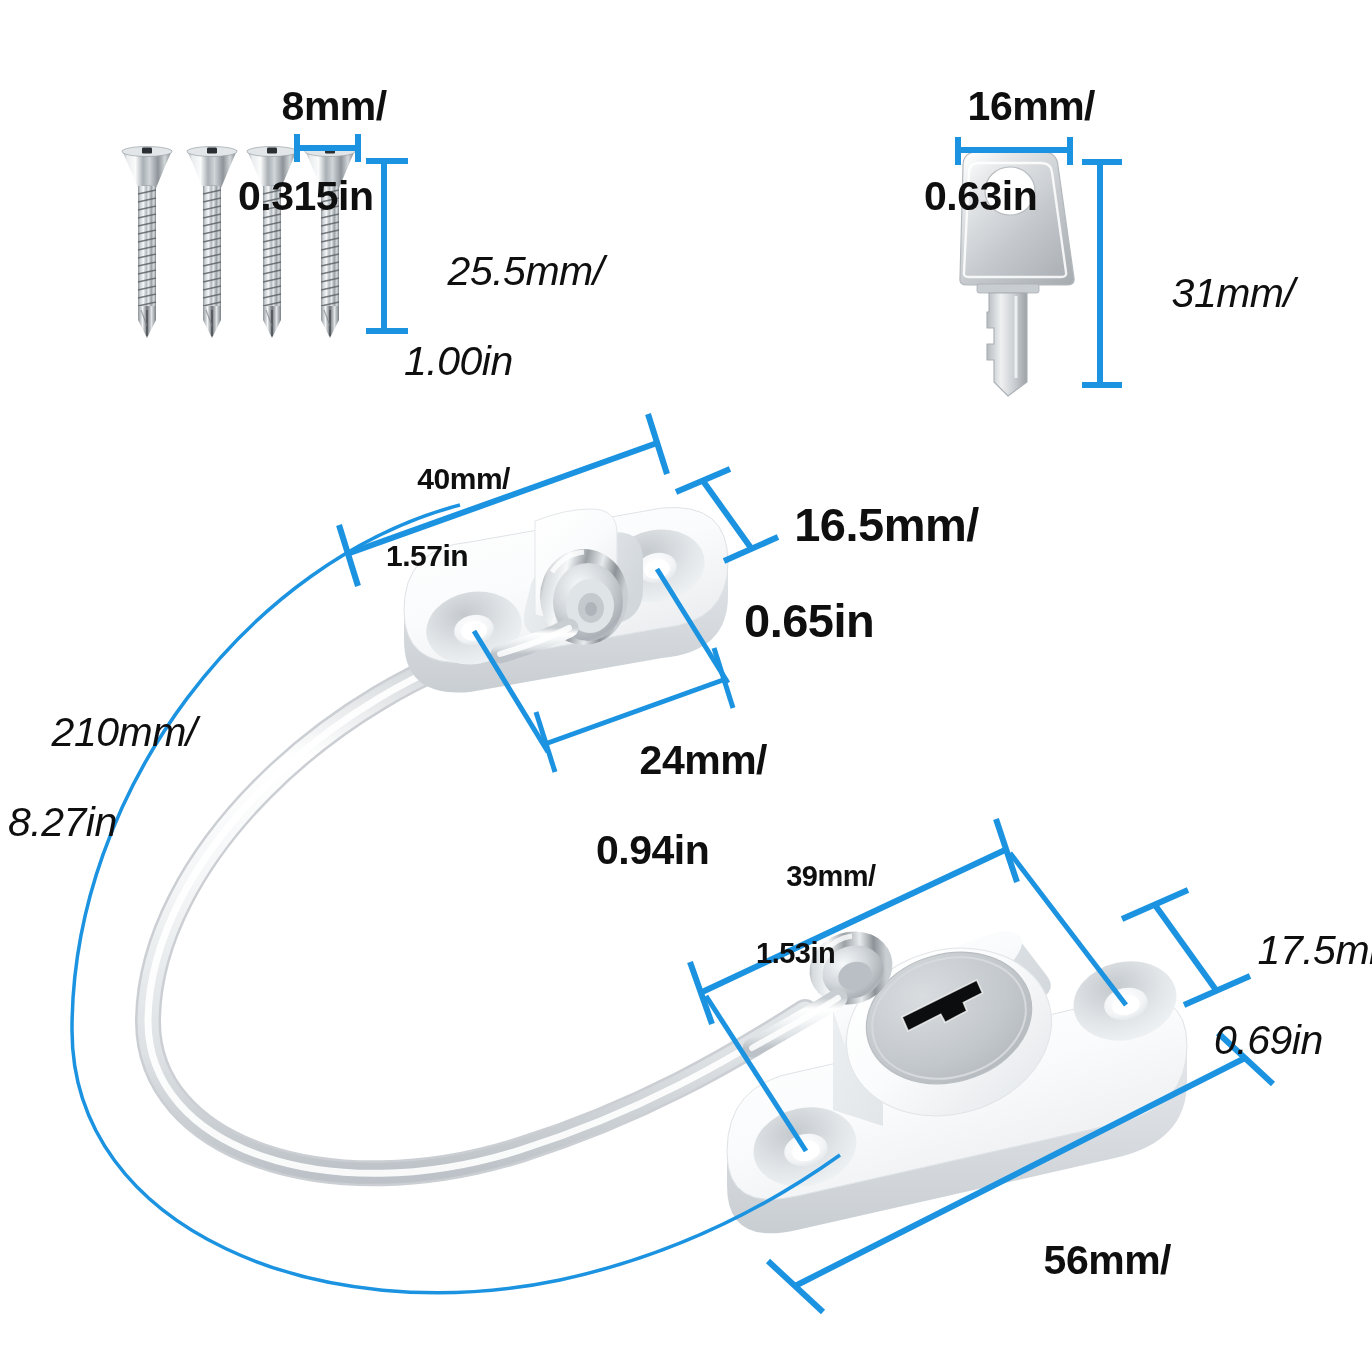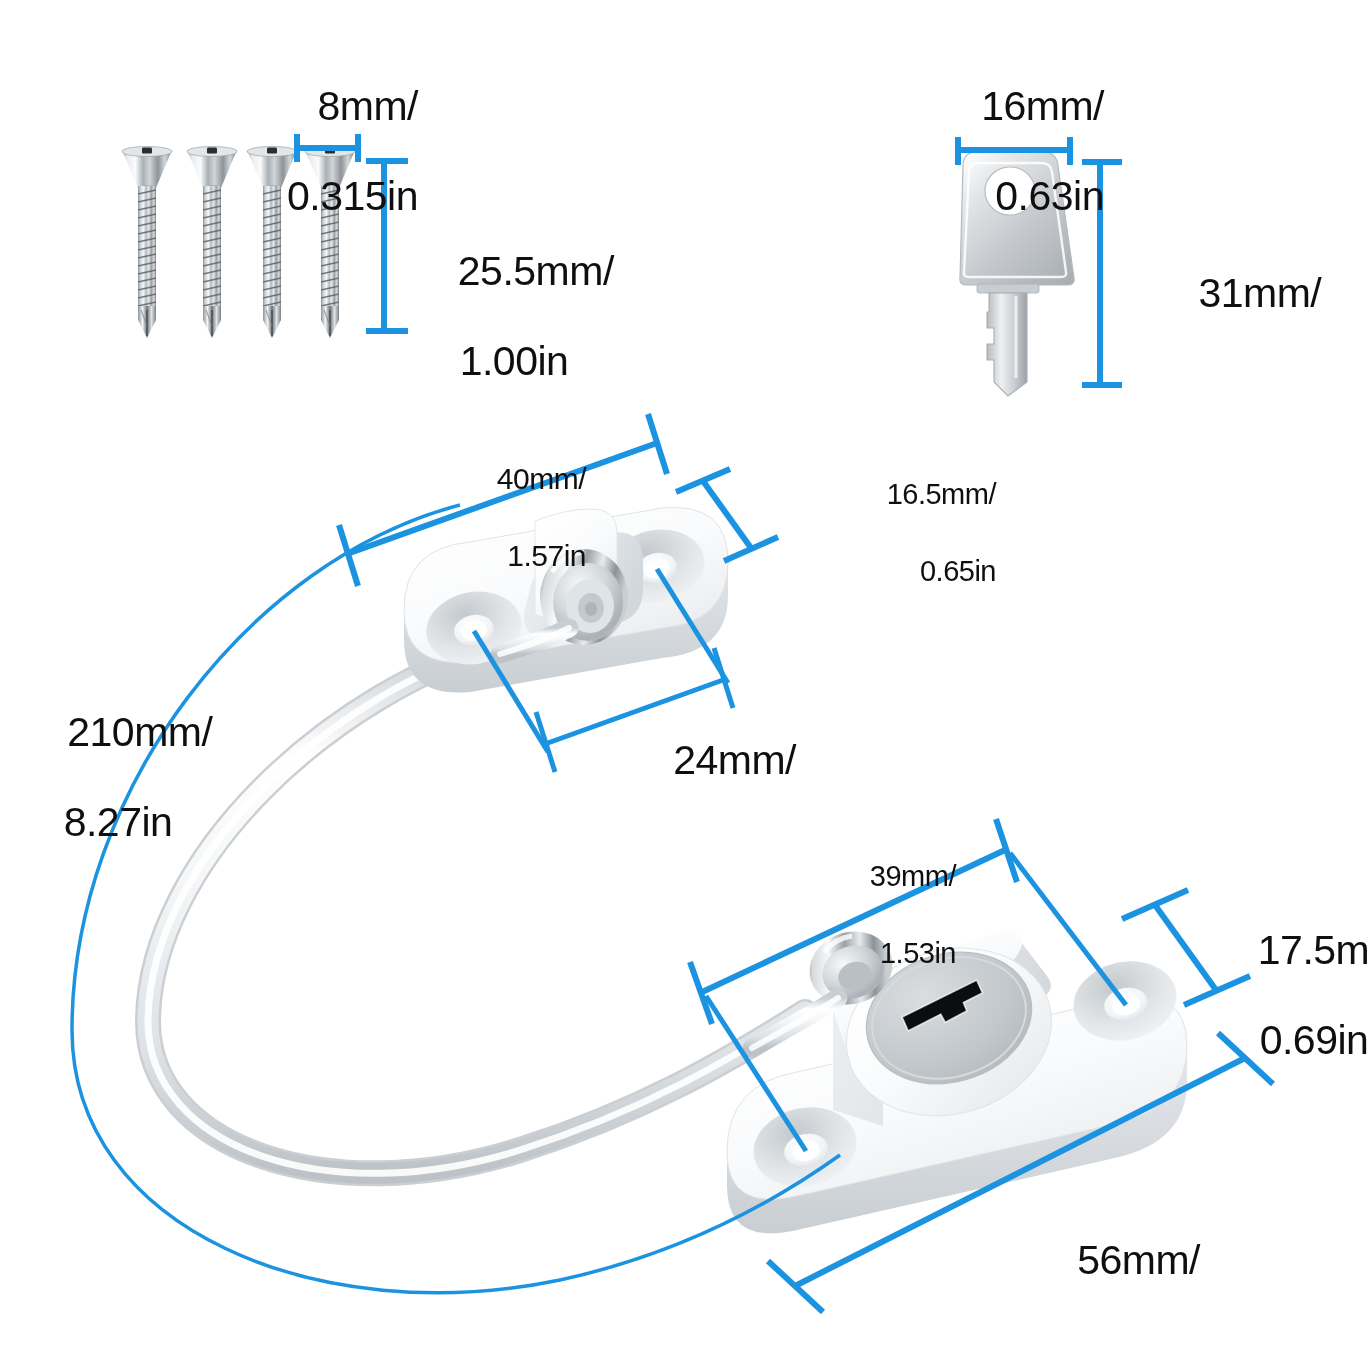--- a/index.html
+++ b/index.html
@@ -13,22 +13,22 @@
   .dimlabel{
     position:absolute;
     color:#0f0f10;
     font-family:"Liberation Sans","DejaVu Sans",sans-serif;
     font-weight:400;
     line-height:1.12;
     white-space:pre;
     letter-spacing:-0.5px;
   }
   .dimlabel .l2{display:block;margin-top:44px;}
-  .ctr{text-align:right;}
-  .lft{text-align:center;}
+  .ctr{text-align:left;font-weight:bold;}
+  .lft{text-align:left;font-style:italic;}
 </style>
 </head>
 <body>
 
 <div id="stage">
 
   <svg id="art" viewBox="0 0 1372 1372">
     <defs>
 
       <linearGradient id="steelH" x1="0" y1="0" x2="1" y2="0">
@@ -454,26 +454,26 @@
   </div>
 
   <div class="dimlabel lft" style="left:1128px;top:225px;width:220px;font-size:41px;">
     <span>31mm/</span>
   </div>
 
   <div class="dimlabel ctr" style="left:386px;top:428px;width:200px;font-size:30px;">
     <span>40mm/</span><span class="l2">1.57in</span>
   </div>
 
-  <div class="dimlabel ctr" style="left:776px;top:446px;width:220px;font-size:29px;">
+  <div class="dimlabel ctr" style="left:744px;top:446px;width:220px;font-size:47px;">
     <span>16.5mm/</span><span class="l2">0.65in</span>
   </div>
 
   <div class="dimlabel ctr" style="left:596px;top:692px;width:200px;font-size:41px;">
-    <span>24mm/</span>
+    <span>24mm/</span><span class="l2">0.94in</span>
   </div>
 
   <div class="dimlabel lft" style="left:8px;top:664px;width:220px;font-size:41px;">
     <span>210mm/</span><span class="l2">8.27in</span>
   </div>
 
   <div class="dimlabel ctr" style="left:756px;top:828px;width:200px;font-size:29px;">
     <span>39mm/</span><span class="l2">1.53in</span>
   </div>
 

